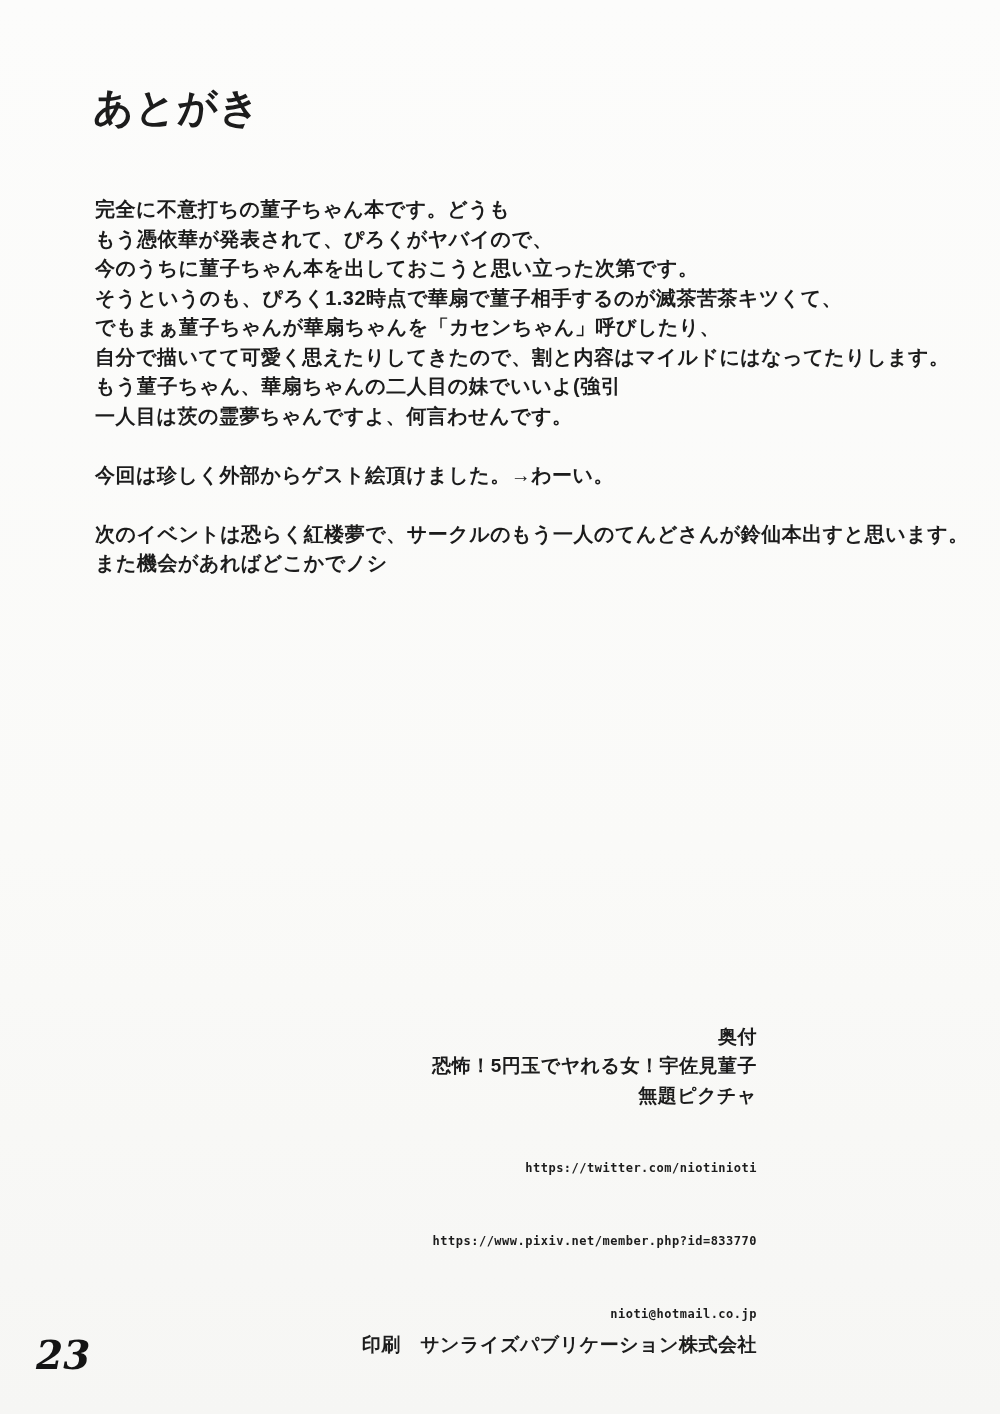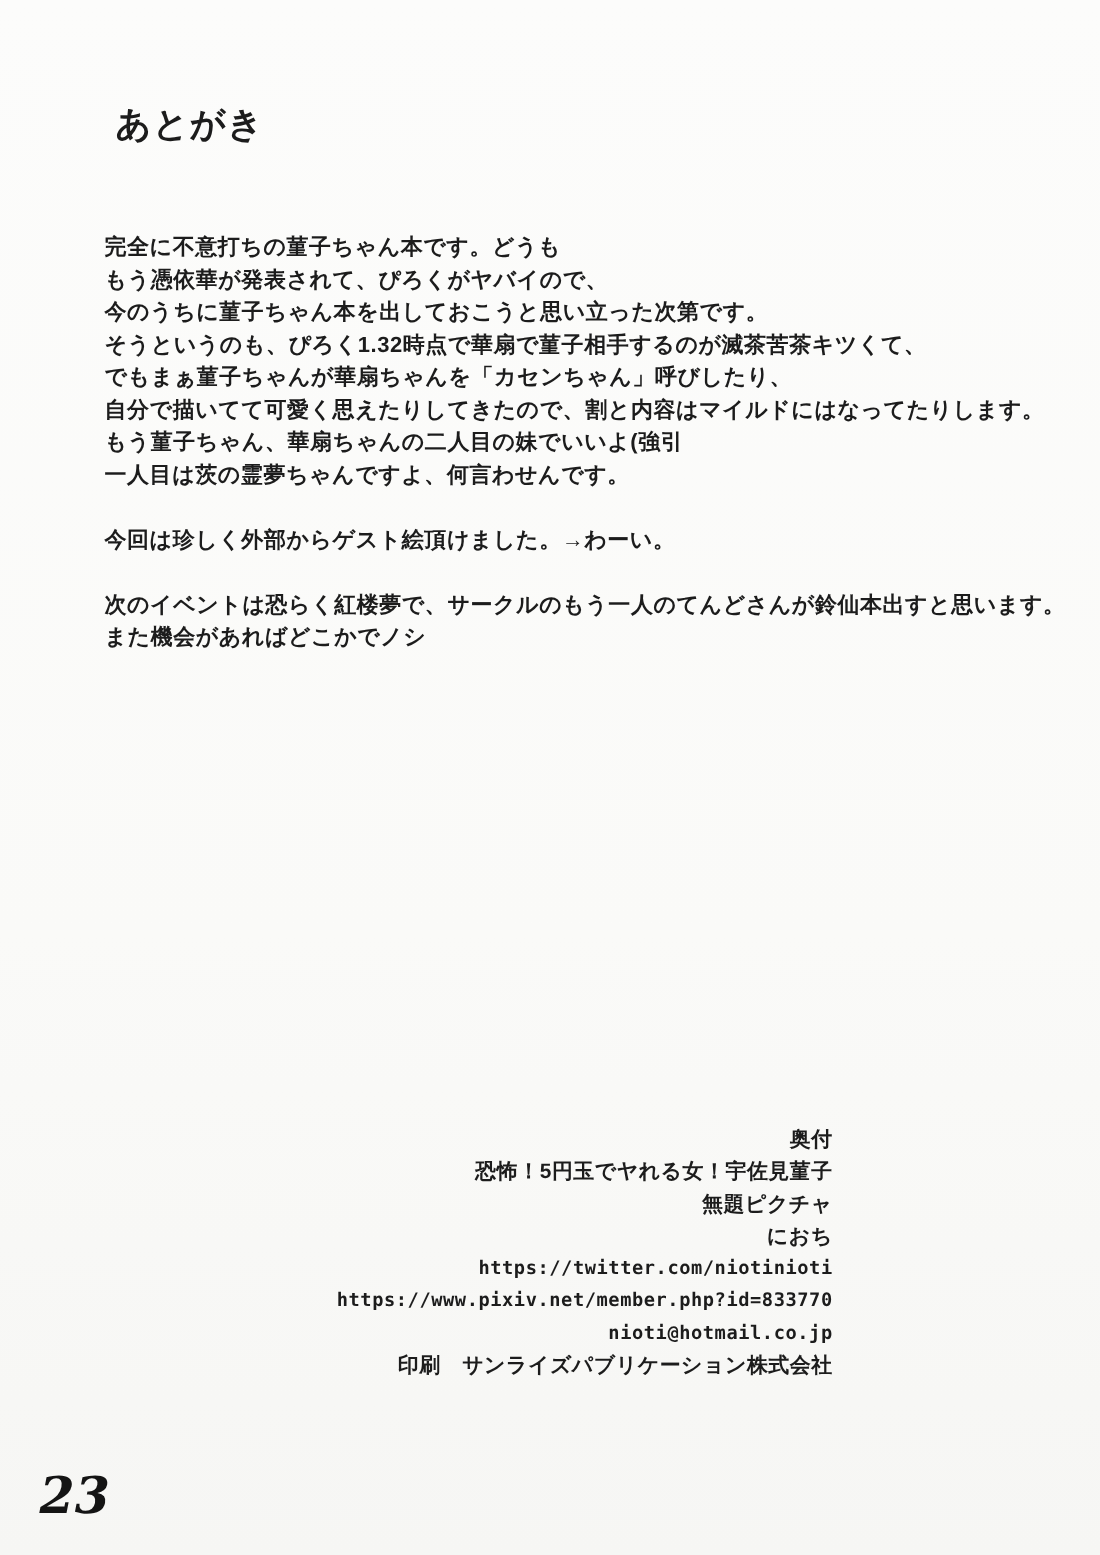--- a/index.html
+++ b/index.html
@@ -10,52 +10,52 @@
   body{
     width:1000px;height:1414px;
     background:linear-gradient(180deg,#fcfcfb 0%,#fafaf8 60%,#f6f6f4 100%);
     background-color:var(--paper);
     position:relative;
     overflow:hidden;
     font-family:"Liberation Sans","DejaVu Sans",sans-serif;
     color:var(--ink);
   }
   .title{
-    position:absolute;left:93px;top:80px;margin:12px;
+    position:absolute;left:93px;top:80px;margin:0;
     font-family:"DejaVu Serif","Liberation Serif",serif;
-    font-weight:bold;font-size:32px;letter-spacing:1px;
+    font-weight:bold;font-size:40px;letter-spacing:1px;
     color:var(--ink);
   }
   .body-text{
-    position:absolute;left:95px;top:211px;width:860px;
+    position:absolute;left:95px;top:195px;width:860px;
   }
   .para{margin:0 0 29.5px 0;padding:0;}
   .line{
     display:block;
     font-size:20px;line-height:29.5px;letter-spacing:0.5px;
     font-weight:600;
     white-space:nowrap;
   }
   .colophon{
     position:absolute;left:157px;top:1022px;width:600px;text-align:right;
   }
   .c-line{
     display:block;height:29.3px;
     font-size:19px;line-height:29.3px;letter-spacing:0.5px;
     font-weight:600;white-space:nowrap;
   }
   .c-line.mono{
     font-family:"DejaVu Sans Mono","Liberation Mono",monospace;
-    font-size:17px;font-weight:bold;letter-spacing:0.5px;
+    font-size:12px;font-weight:bold;letter-spacing:0.5px;margin-top:44px;
   }
   .page-number{
     position:absolute;left:36px;top:1336px;
     font-family:"DejaVu Serif","Liberation Serif",serif;
     font-style:italic;font-weight:600;
-    font-size:46px;line-height:1;
+    font-size:39px;line-height:1;
     color:#141414;
   }
 </style>
 </head>
 <body>
 
 <h1 class="title">あとがき</h1>
 
 <div class="body-text">
   <p class="para">
@@ -74,20 +74,19 @@
   <p class="para">
     <span class="line">次のイベントは恐らく紅楼夢で、サークルのもう一人のてんどさんが鈴仙本出すと思います。</span>
     <span class="line">また機会があればどこかでノシ</span>
   </p>
 </div>
 
 <div class="colophon">
   <span class="c-line">奥付</span>
   <span class="c-line">恐怖！5円玉でヤれる女！宇佐見菫子</span>
   <span class="c-line">無題ピクチャ</span>
-  <span class="c-line">におち</span>
   <span class="c-line mono">https://twitter.com/niotinioti</span>
   <span class="c-line mono">https://www.pixiv.net/member.php?id=833770</span>
   <span class="c-line mono">nioti@hotmail.co.jp</span>
   <span class="c-line">印刷　サンライズパブリケーション株式会社</span>
 </div>
 
 <div class="page-number">23</div>
 
 </body></html>

